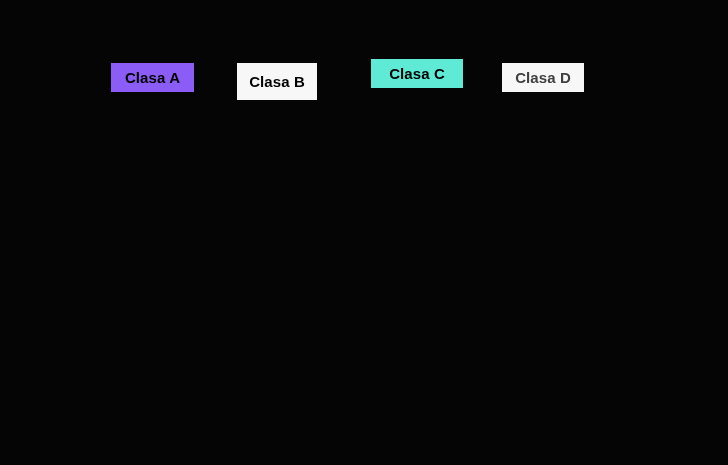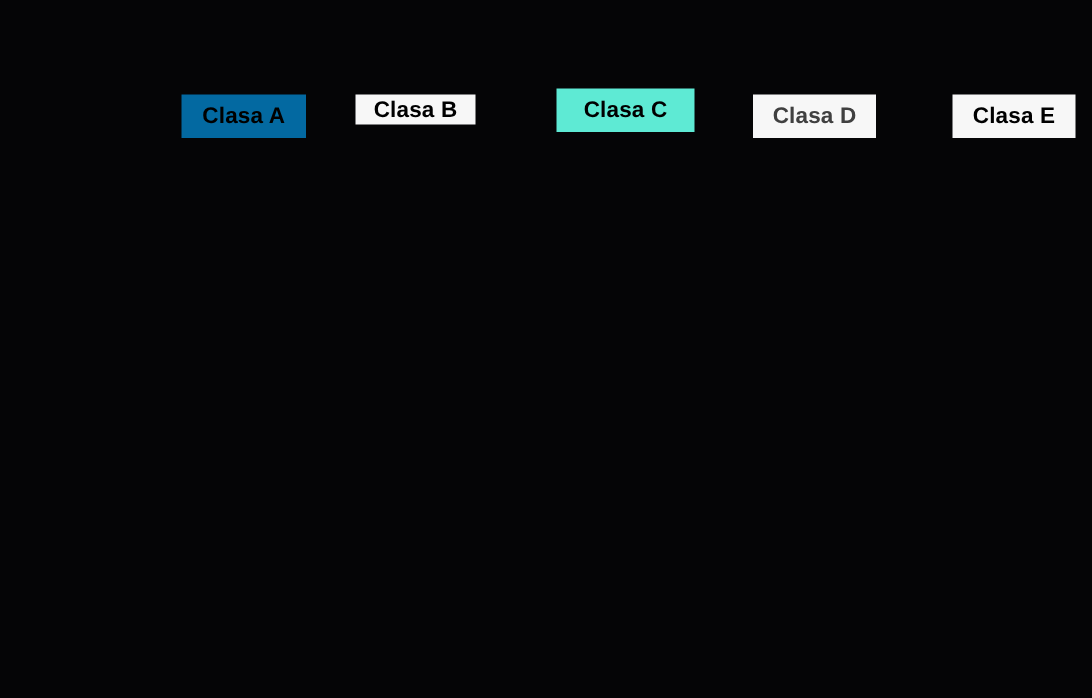--- a/index.html
+++ b/index.html
@@ -35,33 +35,30 @@
     line-height: 1;
     padding: 0 6px;
     user-select: none;
   }
 </style>
 </head>
 <body style="background: rgb(5, 5, 6);">
 
 <div id="canvas" style="width: 728px; height: 465px; background: rgb(5, 5, 6);">
 
-  <div class="node-label" style="left: 121px; top: 63px; width: 83px; height: 29px; background: #0369a1; color: rgb(0, 0, 0);">
+  <div class="node-label" style="left: 111px; top: 63px; width: 83px; height: 29px; background: #8b5cf6; color: rgb(0, 0, 0);">
     <span>Clasa A</span>
   </div>
 
-  <div class="node-label" style="left: 237px; top: 63px; width: 80px; height: 20px; background: rgb(247, 247, 247); color: rgb(0, 0, 0);">
+  <div class="node-label" style="left: 237px; top: 63px; width: 80px; height: 37px; background: rgb(247, 247, 247); color: rgb(0, 0, 0);">
     <span>Clasa B</span>
   </div>
 
   <div class="node-label" style="left: 371px; top: 59px; width: 92px; height: 29px; background: #5eead4; color: rgb(0, 0, 0);">
     <span>Clasa C</span>
   </div>
 
   <div class="node-label" style="left: 502px; top: 63px; width: 82px; height: 29px; background: rgb(247, 247, 247); color: #404040;">
     <span>Clasa D</span>
   </div>
 
-  <div class="node-label" style="left: 635px; top: 63px; width: 82px; height: 29px; background: rgb(247, 247, 247); color: rgb(0, 0, 0);">
-    <span>Clasa E</span>
-  </div>
 
 </div>
 
 </body></html>

